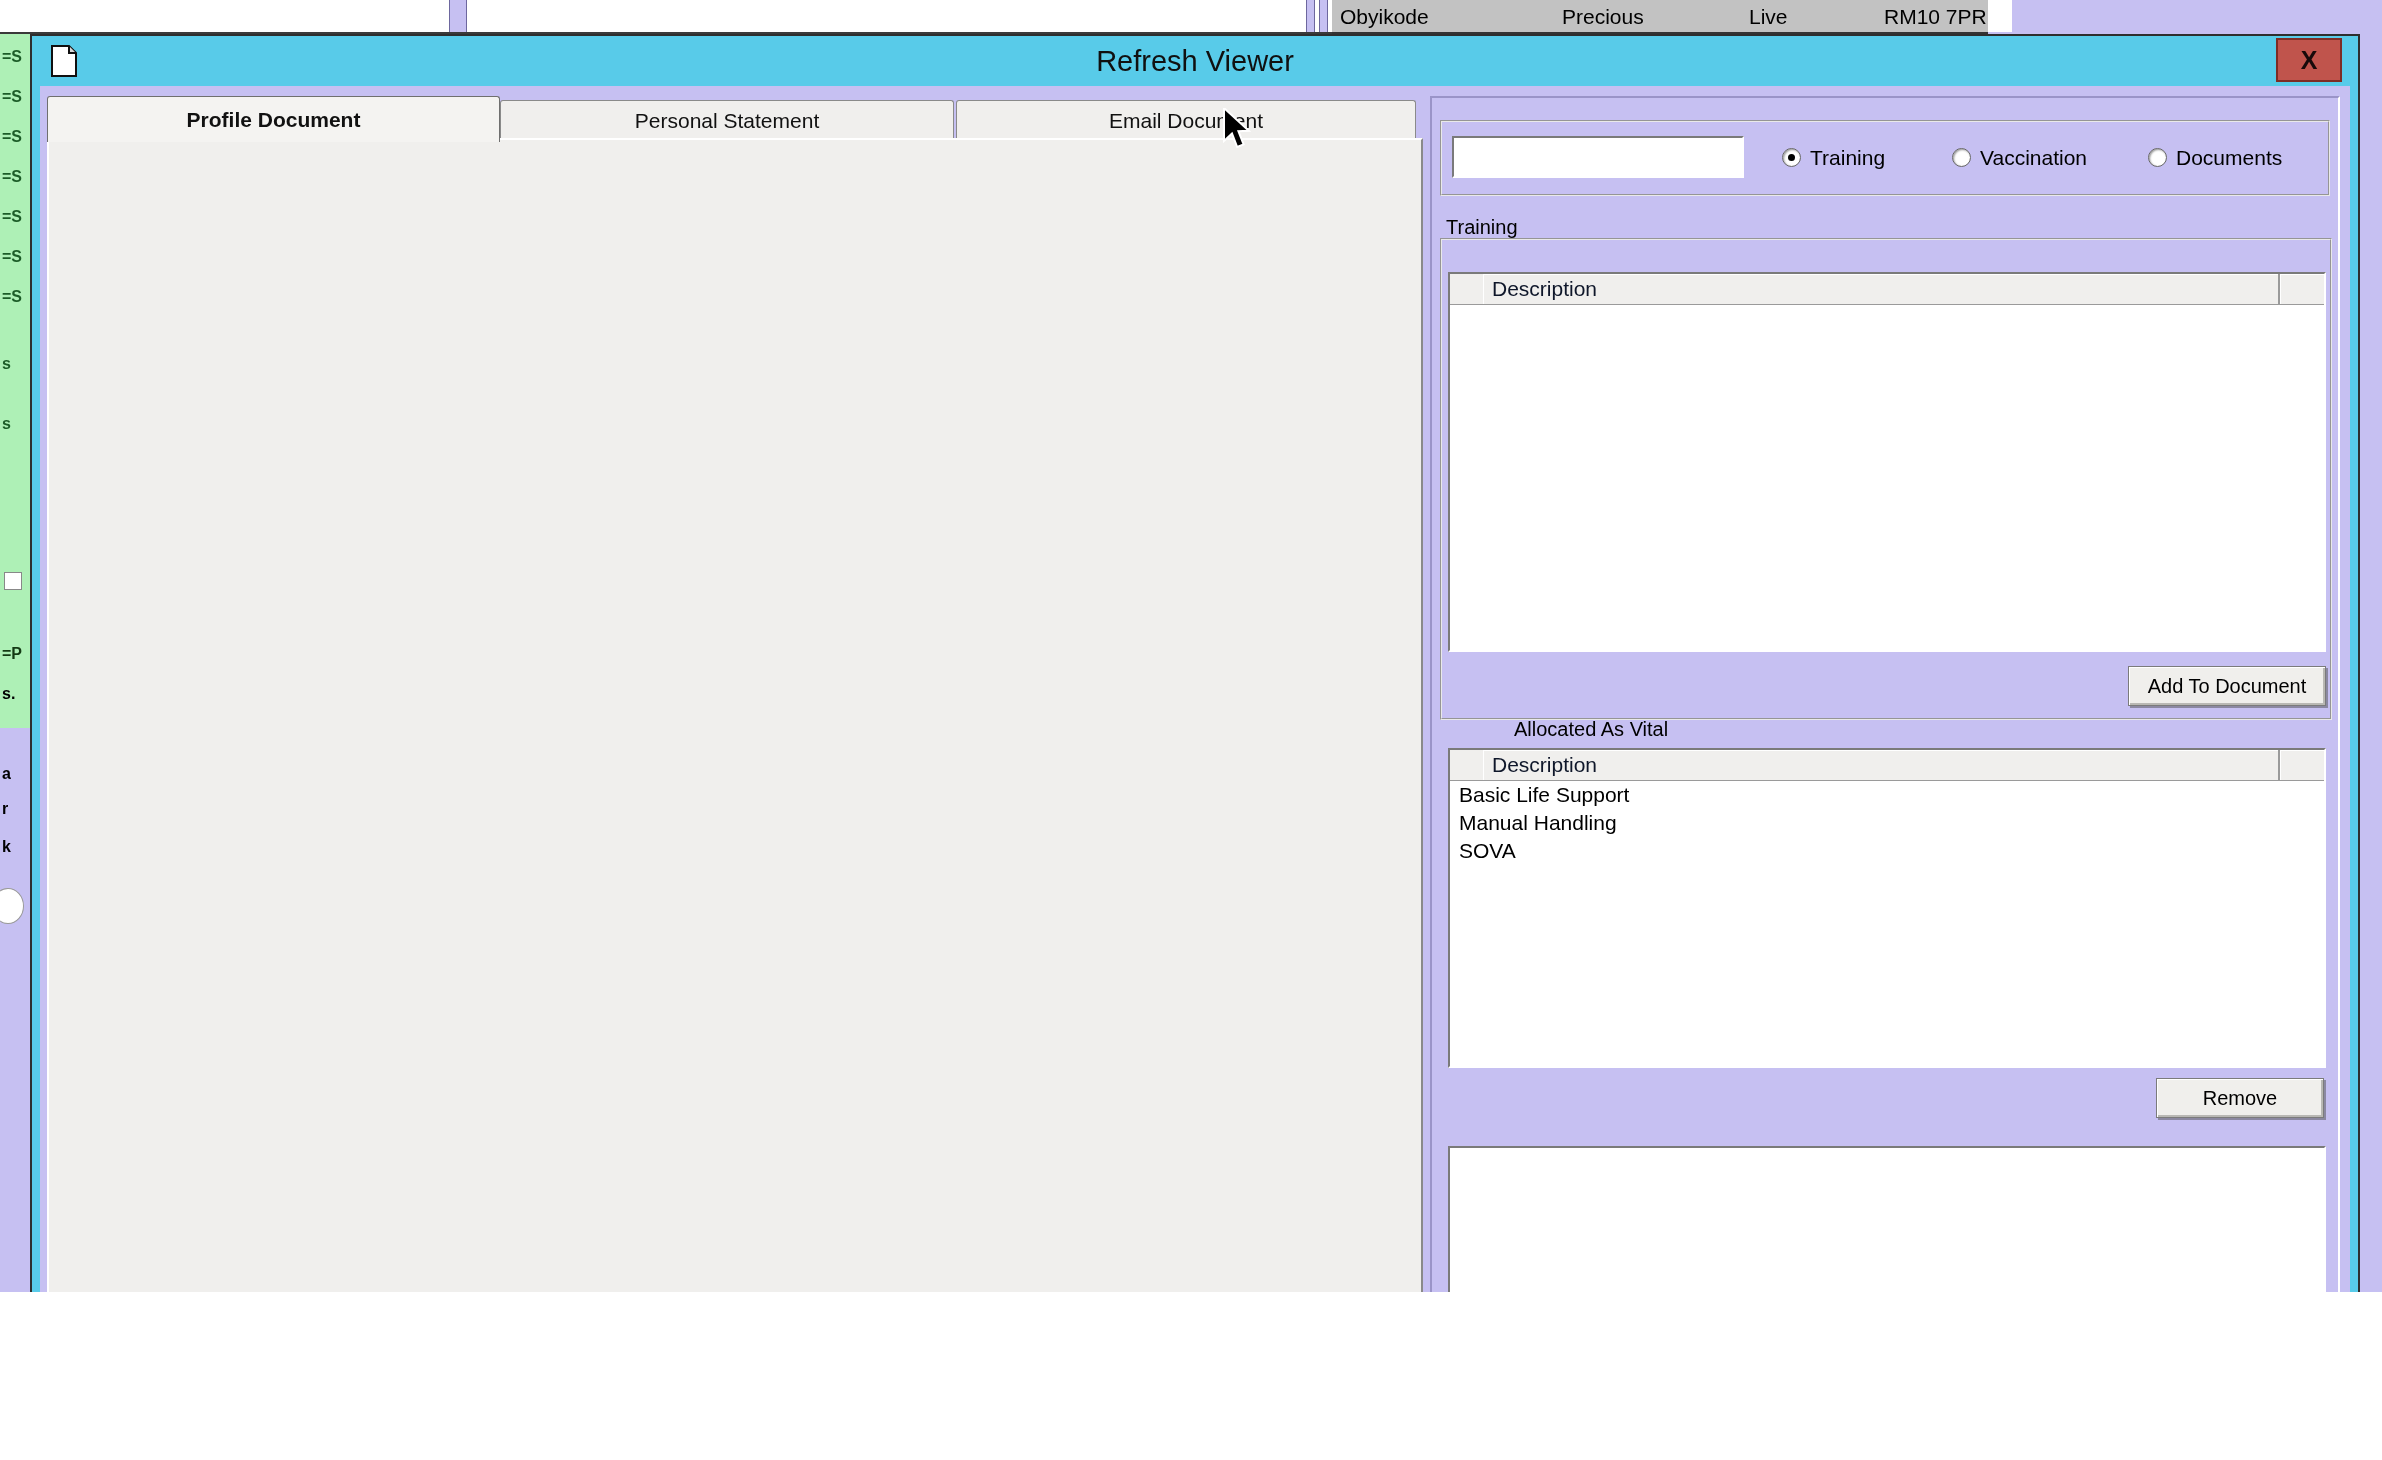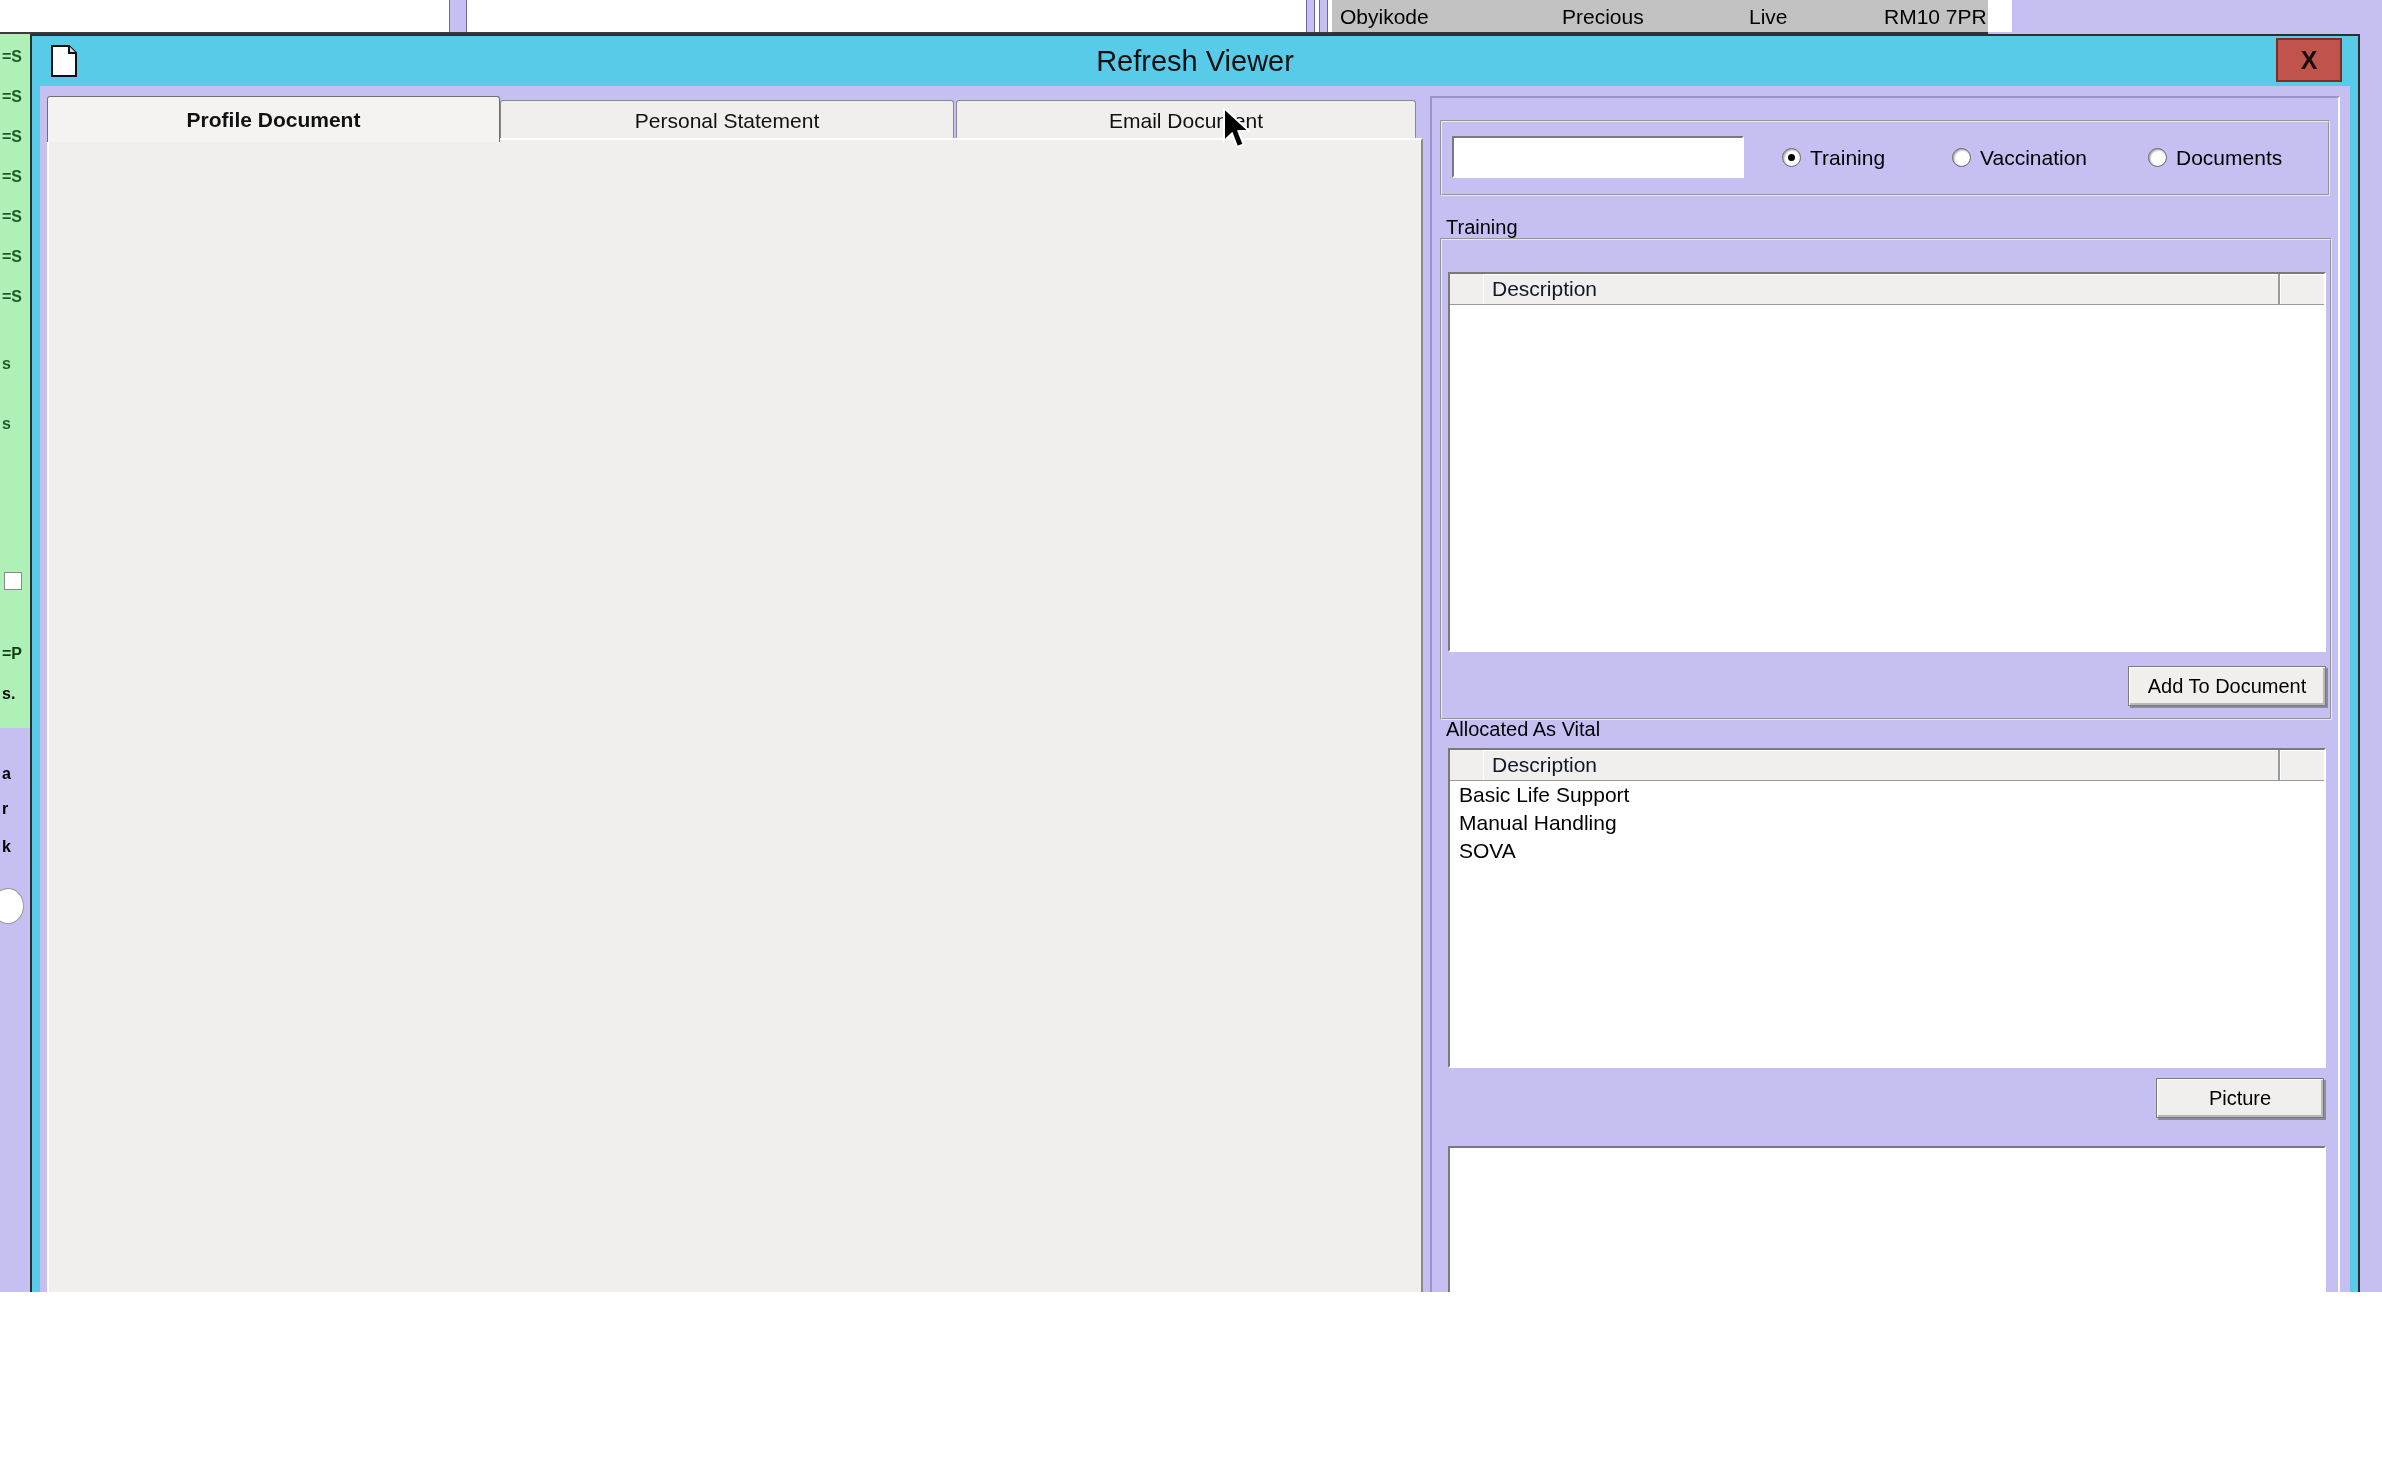--- a/index.html
+++ b/index.html
@@ -313,34 +313,34 @@
           <div class="c1">Description</div>
           <div class="c2"></div>
         </div>
         <div id="training-list-body">
           </div>
       </div>
       <div class="btn abs" style="left:2088px;top:580px;width:198px;height:40px;">
           <span>Add To Document</span>
         </div>
 
-      <span class="plabel" style="left:1406px;top:632px;">Allocated As Vital</span>
+      <span class="plabel" style="left:1474px;top:632px;">Allocated As Vital</span>
       <div class="abs listbox" style="left:1408px;top:662px;width:878px;height:320px;">
         <div class="list-head">
           <div class="c1">Description</div>
           <div class="c2"></div>
         </div>
         <div id="vital-list-body">
             <div class="list-row">Basic Life Support</div>
             <div class="list-row">Manual Handling</div>
             <div class="list-row">SOVA</div>
           </div>
       </div>
       <div class="btn abs" style="left:2116px;top:992px;width:168px;height:40px;">
-          <span>Picture</span>
+          <span>Remove</span>
         </div>
 
       <div class="abs field" style="left:1408px;top:1060px;width:878px;height:206px;"></div>
       <div class="btn abs" style="left:2080px;top:1274px;width:204px;height:40px;">
           <span>Update</span>
         </div>
 
     </div>
   </div>
 

